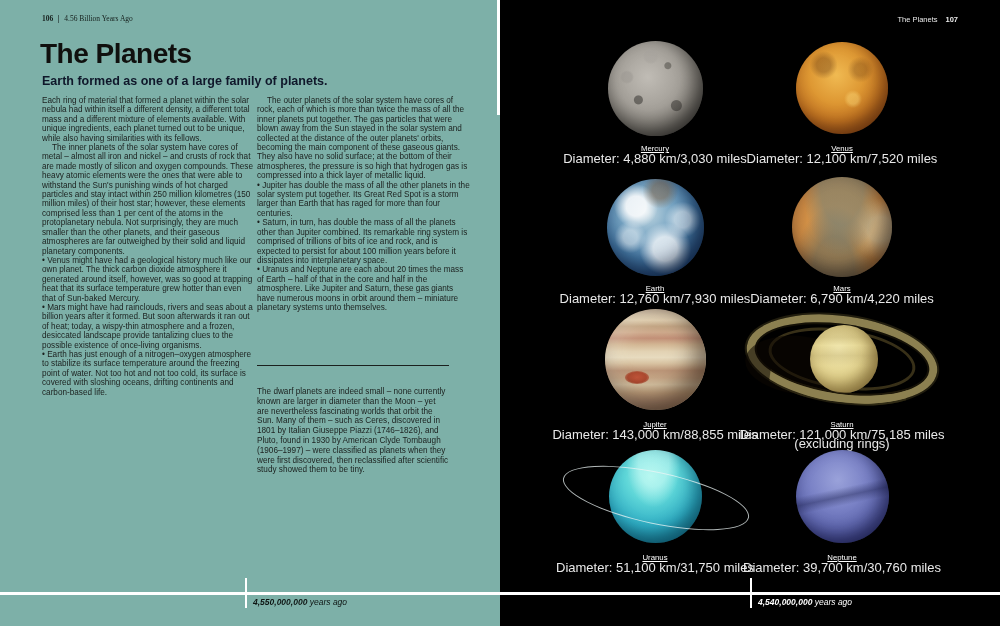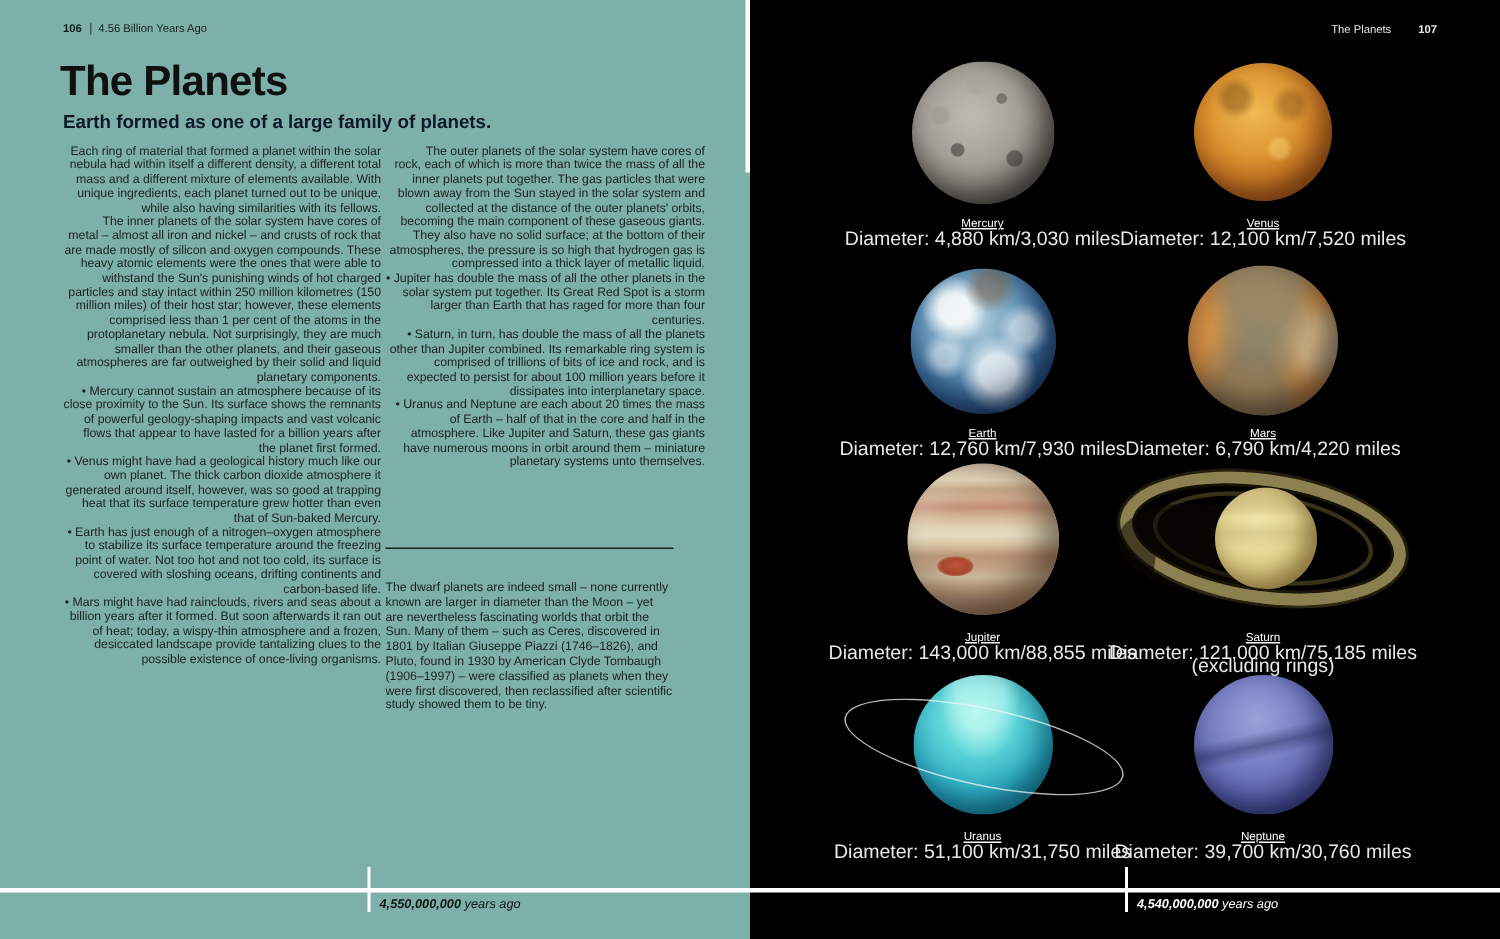--- a/index.html
+++ b/index.html
@@ -1,38 +1,38 @@
 <!DOCTYPE html>
 <html><head>
 <meta charset="utf-8">
 <style>
   html,body{margin:0;padding:0;background:#222;}
   .spread{position:relative;width:1000px;height:626px;overflow:hidden;
           font-family:"Liberation Sans", sans-serif;background:#000;}
 
   
   .left-page{position:absolute;left:0;top:0;width:500px;height:626px;background:#7db0a8;}
-  .lp-header{position:absolute;left:42px;top:14px;font-size:7.5px;color:#16201d;display:flex;align-items:center;}
+  .lp-header{position:absolute;left:42px;top:14px;font-size:7.5px;color:#16201d;display:flex;align-items:center;font-family:Liberation Serif, serif;}
   .lp-header .pnum{font-weight:bold;}
   .hdr-sep{display:inline-block;width:1px;height:8px;background:rgba(20,30,28,.55);margin:0 5px;}
   .lp-title{position:absolute;left:40px;top:38px;font-size:28px;font-weight:bold;color:#10100e;letter-spacing:-0.5px;}
   .lp-standfirst{position:absolute;left:42px;top:74px;font-size:12.5px;font-weight:bold;color:#0f172a;}
-  .col{position:absolute;top:96px;font-size:8.2px;line-height:9.4px;color:#1b201e;text-align:right;}
+  .col{position:absolute;top:96px;font-size:8.2px;line-height:9.4px;color:#1b201e;text-align:left;}
   .col p{margin:0;}
   .col .indent{text-indent:10px;}
   .col1{left:42px;width:212px;}
   .col2{left:257px;width:213px;}
   .note-block{position:absolute;left:257px;top:365px;width:192px;border-top:1px solid #1b201e;
               padding-top:21px;font-size:8.2px;line-height:9.8px;color:#1b201e;}
   .gutter-line{position:absolute;left:497px;top:0;width:3px;height:115px;background:#ffffff;}
 
   
   .right-page{position:absolute;left:500px;top:0;width:500px;height:626px;background:#000;}
   .rp-header{position:absolute;right:42px;top:15px;font-size:7.5px;color:#e9e9e9;display:flex;align-items:center;}
-  .rp-header .pnum{font-weight:bold;margin-left:18px;}
+  .rp-header .pnum{font-weight:bold;margin-left:8px;}
 
   .p-cell{position:absolute;width:230px;text-align:center;color:#fff;}
   .cL{left:40px;}.cR{left:227px;}
   .r1{top:40px;}.r2{top:178px;}.r3{top:306px;}.r4{top:448px;}
   .img-area{position:relative;display:flex;align-items:center;justify-content:center;}
   .r1 .img-area{height:96px;}.r2 .img-area{height:98px;}.r3 .img-area{height:106px;}.r4 .img-area{height:97px;}
   .p-name{margin-top:8px;font-size:7.8px;line-height:9.6px;text-decoration:underline;}
   .p-diam{font-size:13px;line-height:9.2px;color:#e8e8e8;}
 
   .planet{position:relative;border-radius:50%;}
@@ -130,24 +130,23 @@
       <span class="hdr-sep"></span>
       <span>4.56 Billion Years Ago</span>
     </div>
 
     <h1 class="lp-title" style="margin:0">The Planets</h1>
     <div class="lp-standfirst">Earth formed as one of a large family of planets.</div>
 
     <div class="col col1">
       <p>Each ring of material that formed a planet within the solar nebula had within itself a different density, a different total mass and a different mixture of elements available. With unique ingredients, each planet turned out to be unique, while also having similarities with its fellows.</p>
       <p class="indent">The inner planets of the solar system have cores of metal – almost all iron and nickel – and crusts of rock that are made mostly of silicon and oxygen compounds. These heavy atomic elements were the ones that were able to withstand the Sun's punishing winds of hot charged particles and stay intact within 250 million kilometres (150 million miles) of their host star; however, these elements comprised less than 1 per cent of the atoms in the protoplanetary nebula. Not surprisingly, they are much smaller than the other planets, and their gaseous atmospheres are far outweighed by their solid and liquid planetary components.</p>
-      <p>• Mercury cannot sustain an atmosphere because of its close proximity to the Sun. Its surface shows the remnants of powerful geology-shaping impacts and vast volcanic flows that appear to have lasted for a billion years after the planet first formed.</p>
       <p>• Venus might have had a geological history much like our own planet. The thick carbon dioxide atmosphere it generated around itself, however, was so good at trapping heat that its surface temperature grew hotter than even that of Sun-baked Mercury.</p>
+      <p>• Mars might have had rainclouds, rivers and seas about a billion years after it formed. But soon afterwards it ran out of heat; today, a wispy-thin atmosphere and a frozen, desiccated landscape provide tantalizing clues to the possible existence of once-living organisms.</p>
       <p>• Earth has just enough of a nitrogen–oxygen atmosphere to stabilize its surface temperature around the freezing point of water. Not too hot and not too cold, its surface is covered with sloshing oceans, drifting continents and carbon-based life.</p>
-      <p>• Mars might have had rainclouds, rivers and seas about a billion years after it formed. But soon afterwards it ran out of heat; today, a wispy-thin atmosphere and a frozen, desiccated landscape provide tantalizing clues to the possible existence of once-living organisms.</p>
     </div>
 
     <div class="col col2">
       <p class="indent">The outer planets of the solar system have cores of rock, each of which is more than twice the mass of all the inner planets put together. The gas particles that were blown away from the Sun stayed in the solar system and collected at the distance of the outer planets' orbits, becoming the main component of these gaseous giants. They also have no solid surface; at the bottom of their atmospheres, the pressure is so high that hydrogen gas is compressed into a thick layer of metallic liquid.</p>
       <p>• Jupiter has double the mass of all the other planets in the solar system put together. Its Great Red Spot is a storm larger than Earth that has raged for more than four centuries.</p>
       <p>• Saturn, in turn, has double the mass of all the planets other than Jupiter combined. Its remarkable ring system is comprised of trillions of bits of ice and rock, and is expected to persist for about 100 million years before it dissipates into interplanetary space.</p>
       <p>• Uranus and Neptune are each about 20 times the mass of Earth – half of that in the core and half in the atmosphere. Like Jupiter and Saturn, these gas giants have numerous moons in orbit around them – miniature planetary systems unto themselves.</p>
     </div>
 
     <div class="note-block">The dwarf planets are indeed small – none currently known are larger in diameter than the Moon – yet are nevertheless fascinating worlds that orbit the Sun. Many of them – such as Ceres, discovered in 1801 by Italian Giuseppe Piazzi (1746–1826), and Pluto, found in 1930 by American Clyde Tombaugh (1906–1997) – were classified as planets when they were first discovered, then reclassified after scientific study showed them to be tiny.</div>

